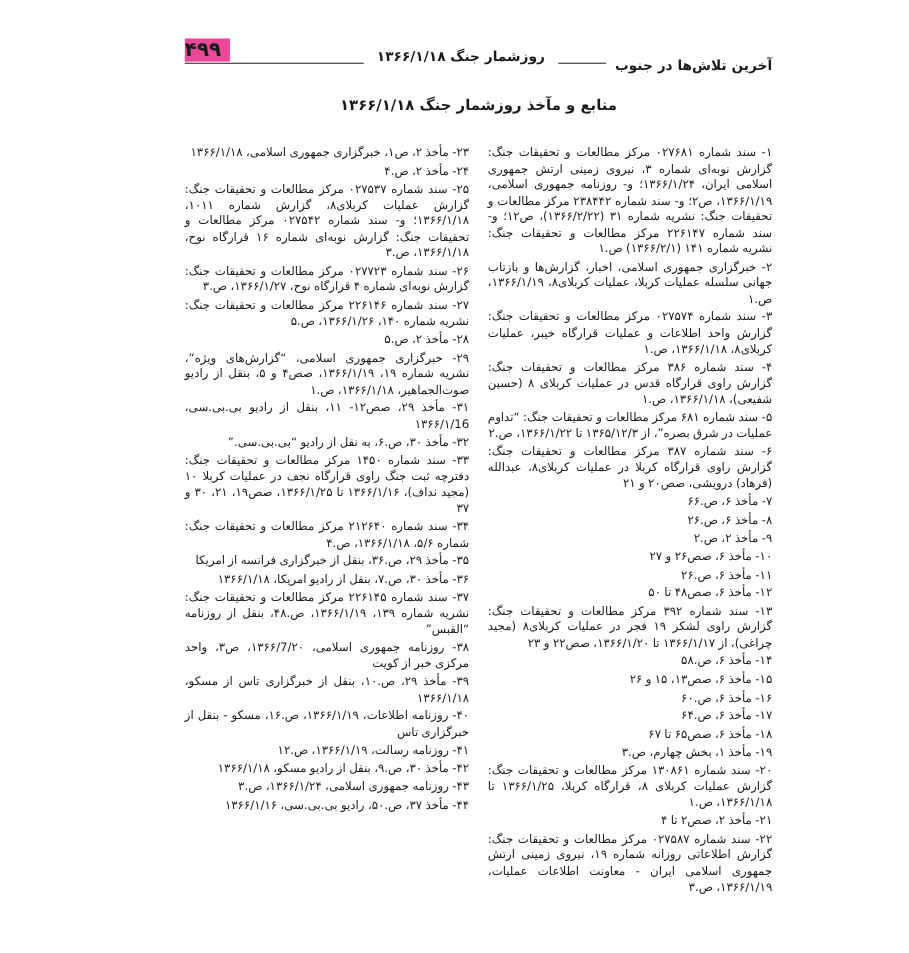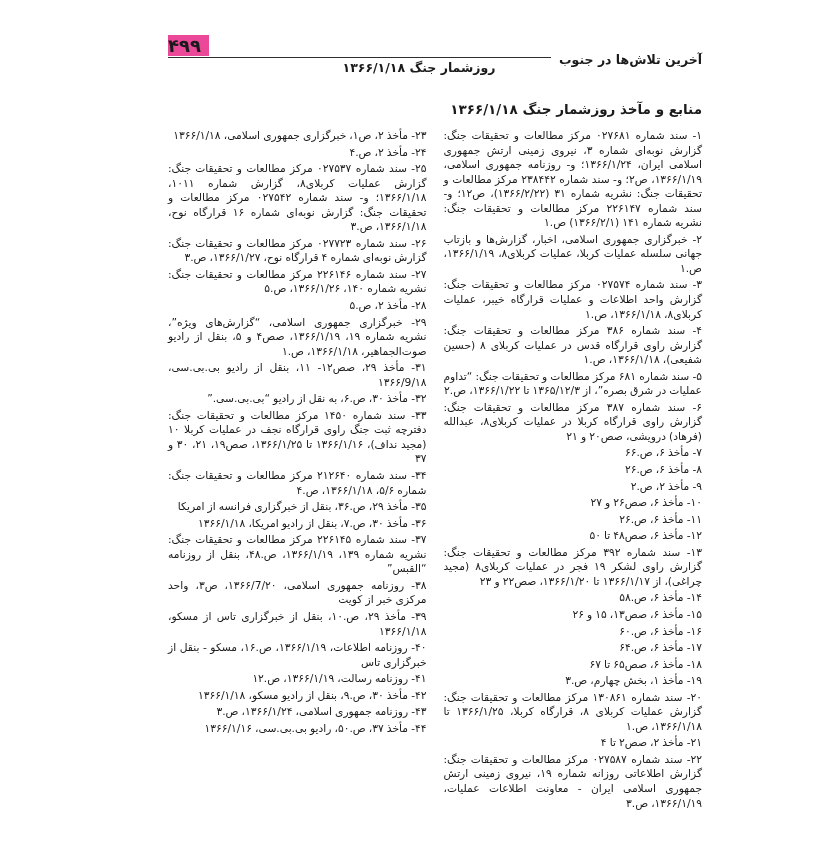--- a/index.html
+++ b/index.html
@@ -20,37 +20,37 @@
   .running-head { position: relative; height: 40px; }
   .head-rule {
     position: absolute; left: 0; right: 0; top: 23px;
     border-top: 1.6px solid #2e2e2e; height: 0;
   }
   .head-chapter {
     position: absolute; right: 0; top: 18px;
     font-size: 12.5px; font-weight: bold; background: #fff; padding-left: 8px;
   }
   .head-center {
-    position: absolute; left: 47%; transform: translateX(-50%); top: 25px;
+    position: absolute; left: 47%; transform: translateX(-50%); top: 8px;
     font-size: 12.5px; font-weight: bold;
     background: #fff; padding: 0 12px; line-height: 18px;
   }
   .head-pageno {
     position: absolute; left: 0; top: 1px;
     font-size: 18px; background: #ec4899; padding-right: 8px; font-weight: bold;
   }
   
   .doc-title {
-    margin: 27px 0 12px;
-    text-align: right;
+    margin: 14px 0 12px;
+    text-align: center;
     font-size: 13.5px; font-weight: bold;
   }
   
   .columns { display: flex; gap: 17px; }
-  .col { flex: 1 1 0; min-width: 0; }
+  .col { flex: 1 1 0; min-width: 0; margin-top: 16px; }
   .ref {
     margin: 0 0 2px;
     font-size: 10.7px;
     line-height: 1.36;
     text-align: justify;
     word-spacing: -0.3px;
   }
 </style>
 </head>
 <body>
@@ -92,21 +92,21 @@
         <p class="ref">۲۲- سند شماره ۰۲۷۵۸۷ مرکز مطالعات و تحقیقات جنگ: گزارش اطلاعاتی روزانه شماره ۱۹، نیروی زمینی ارتش جمهوری اسلامی ایران - معاونت اطلاعات عملیات، ۱۳۶۶/۱/۱۹، ص.۳</p>
       </section>
     <section class="col">
         <p class="ref">۲۳- مأخذ ۲، ص۱، خبرگزاری جمهوری اسلامی، ۱۳۶۶/۱/۱۸</p>
         <p class="ref">۲۴- مأخذ ۲، ص.۴</p>
         <p class="ref">۲۵- سند شماره ۰۲۷۵۳۷ مرکز مطالعات و تحقیقات جنگ: گزارش عملیات کربلای۸، گزارش شماره ۱۰۱۱، ۱۳۶۶/۱/۱۸؛ و- سند شماره ۰۲۷۵۴۲ مرکز مطالعات و تحقیقات جنگ: گزارش نوبه‌ای شماره ۱۶ قرارگاه نوح، ۱۳۶۶/۱/۱۸، ص.۳</p>
         <p class="ref">۲۶- سند شماره ۰۲۷۷۲۳ مرکز مطالعات و تحقیقات جنگ: گزارش نوبه‌ای شماره ۴ قرارگاه نوح، ۱۳۶۶/۱/۲۷، ص.۳</p>
         <p class="ref">۲۷- سند شماره ۲۲۶۱۴۶ مرکز مطالعات و تحقیقات جنگ: نشریه شماره ۱۴۰، ۱۳۶۶/۱/۲۶، ص.۵</p>
         <p class="ref">۲۸- مأخذ ۲، ص.۵</p>
         <p class="ref">۲۹- خبرگزاری جمهوری اسلامی، “گزارش‌های ویژه”، نشریه شماره ۱۹، ۱۳۶۶/۱/۱۹، صص۴ و ۵، بنقل از رادیو صوت‌الجماهیر، ۱۳۶۶/۱/۱۸، ص.۱</p>
-        <p class="ref">۳۱- مأخذ ۲۹، صص۱۲- ۱۱، بنقل از رادیو بی.بی.سی، ۱۳۶۶/9/۱۸</p>
+        <p class="ref">۳۱- مأخذ ۲۹، صص۱۲- ۱۱، بنقل از رادیو بی.بی.سی، ۱۳۶۶/۱/16</p>
         <p class="ref">۳۲- مأخذ ۳۰، ص.۶، به نقل از رادیو “بی.بی.سی.”</p>
         <p class="ref">۳۳- سند شماره ۱۴۵۰ مرکز مطالعات و تحقیقات جنگ: دفترچه ثبت جنگ راوی قرارگاه نجف در عملیات کربلا ۱۰ (مجید نداف)، ۱۳۶۶/۱/۱۶ تا ۱۳۶۶/۱/۲۵، صص۱۹، ۲۱، ۳۰ و ۳۷</p>
         <p class="ref">۳۴- سند شماره ۲۱۲۶۴۰ مرکز مطالعات و تحقیقات جنگ: شماره ۵/۶، ۱۳۶۶/۱/۱۸، ص.۴</p>
         <p class="ref">۳۵- مأخذ ۲۹، ص.۳۶، بنقل از خبرگزاری فرانسه از امریکا</p>
         <p class="ref">۳۶- مأخذ ۳۰، ص.۷، بنقل از رادیو امریکا، ۱۳۶۶/۱/۱۸</p>
         <p class="ref">۳۷- سند شماره ۲۲۶۱۴۵ مرکز مطالعات و تحقیقات جنگ: نشریه شماره ۱۳۹، ۱۳۶۶/۱/۱۹، ص.۴۸، بنقل از روزنامه “القبس”</p>
         <p class="ref">۳۸- روزنامه جمهوری اسلامی، ۱۳۶۶/7/۲۰، ص۳، واحد مرکزی خبر از کویت</p>
         <p class="ref">۳۹- مأخذ ۲۹، ص.۱۰، بنقل از خبرگزاری تاس از مسکو، ۱۳۶۶/۱/۱۸</p>
         <p class="ref">۴۰- روزنامه اطلاعات، ۱۳۶۶/۱/۱۹، ص.۱۶، مسکو - بنقل از خبرگزاری تاس</p>
         <p class="ref">۴۱- روزنامه رسالت، ۱۳۶۶/۱/۱۹، ص.۱۲</p>

